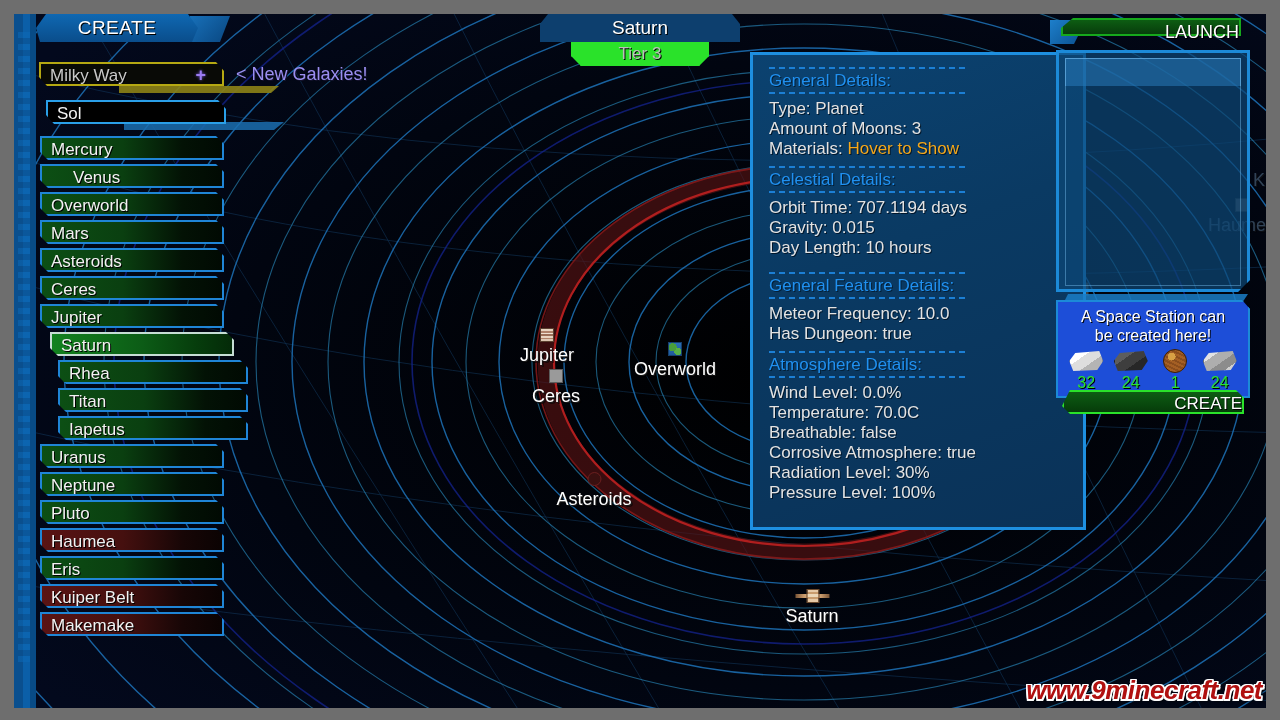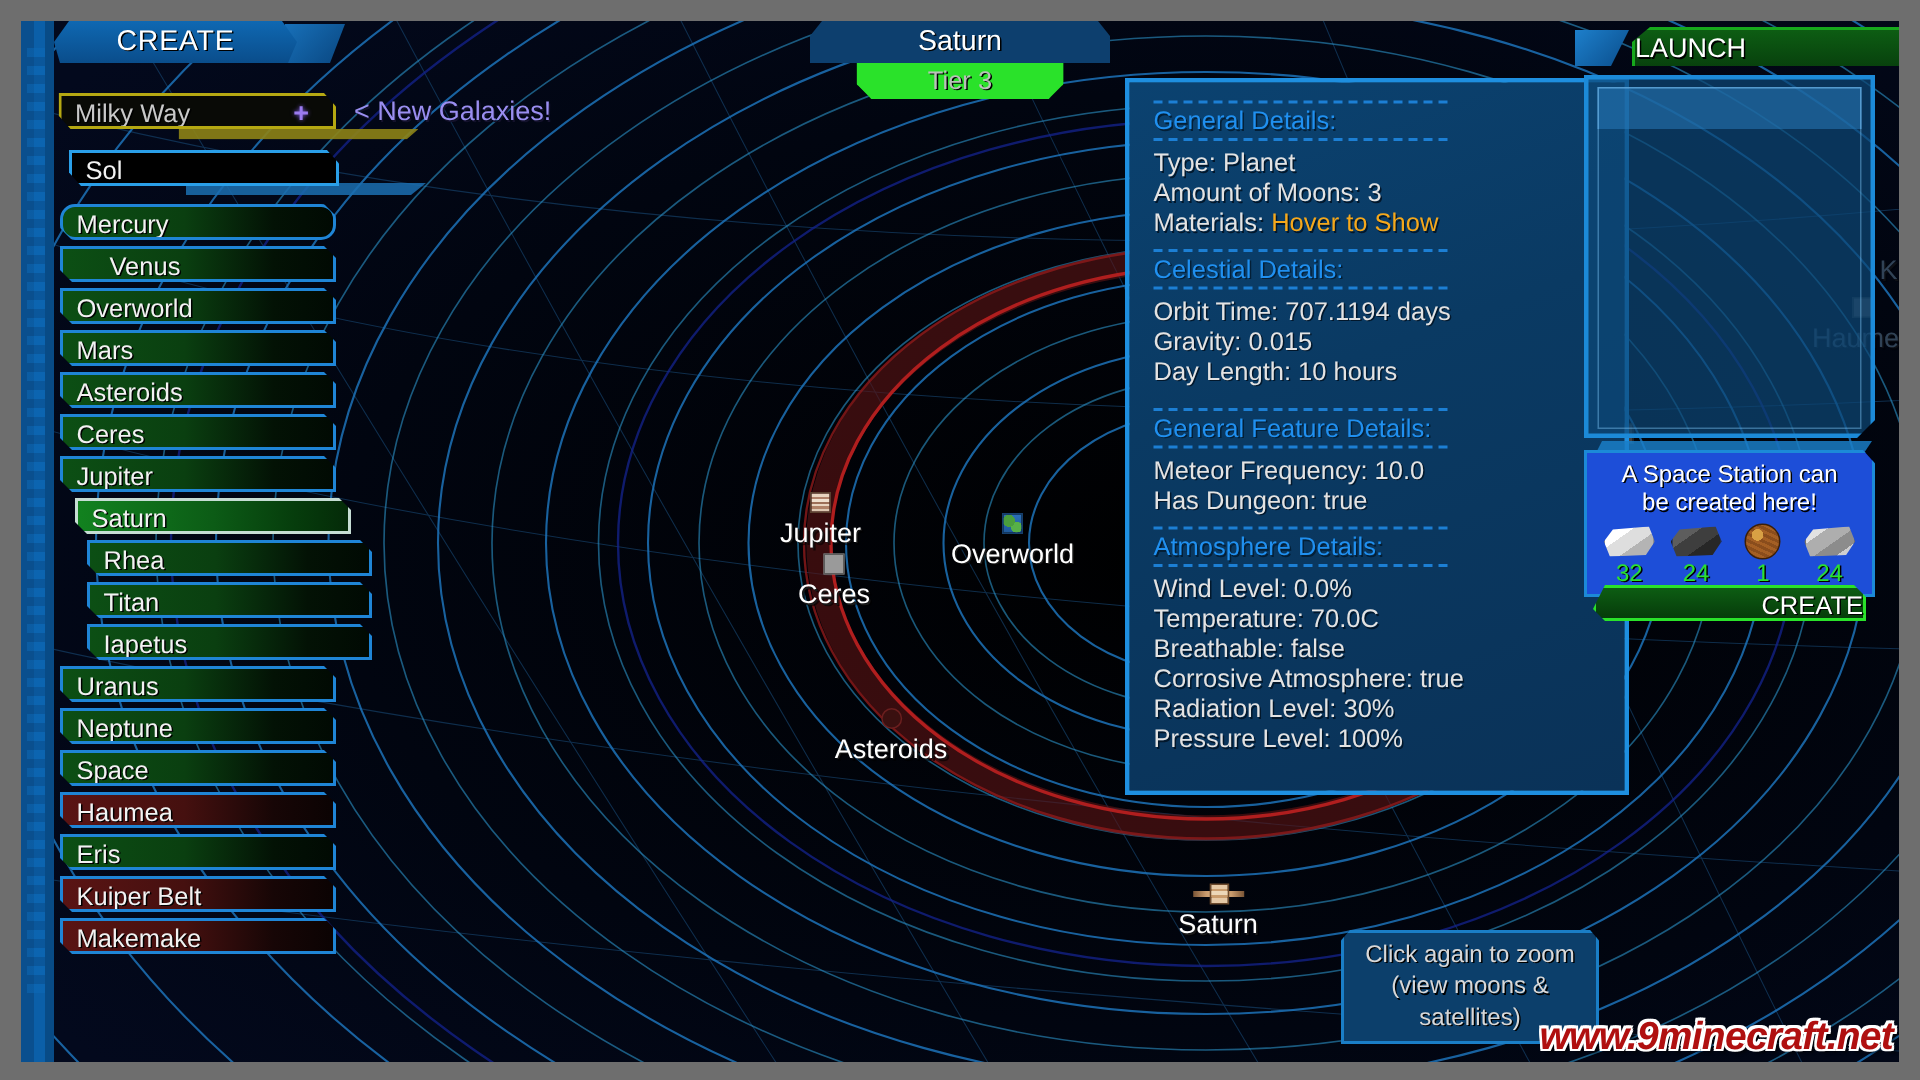--- a/index.html
+++ b/index.html
@@ -180,25 +180,25 @@
     color:#e3e3e3; font-size:17px; line-height:20px; white-space:nowrap;
     text-shadow:1px 1px 0 #02172b;
   }
   .dline .hv{ color:#f5a81b; }
   .dgap{ height:14px; }
   .dgap-sm{ height:7px; }
 
   
   #rightcol{ position:absolute; right:0px; top:0px; width:220px; height:694px; }
   .launch-btn{
-    position:absolute; left:42px; top:4px; width:180px; height:32px; line-height:25px;
+    position:absolute; left:15px; top:4px; width:180px; height:18px; line-height:25px;
     background:linear-gradient(180deg,#0d5d13,#073d0c);
     border:2px solid #16a81c;
     clip-path:polygon(12px 0,180px 0,180px 26px,0 26px,0 10px);
-    color:#ffffff; font-size:18px; text-align:left; text-shadow:1px 1px 0 #000;
+    color:#ffffff; font-size:18px; text-align:right; text-shadow:1px 1px 0 #000;
   }
   .launch-wing{
     position:absolute; left:4px; top:6px; width:36px; height:24px;
     background:linear-gradient(135deg,#1d7fcb,#0a4d8b);
     clip-path:polygon(0 0,36px 0,24px 24px,0 24px);
   }
   .launch-box{
     position:absolute; left:10px; top:36px; width:194px; height:242px;
     background:rgba(12,70,118,.72);
     border:3px solid #1c8ad8;
@@ -417,34 +417,34 @@
         <span>Milky Way</span>
         <span class="plus">+</span>
       </div>
 
       <div class="star-shadow"></div>
       <div class="row star">
         <span>Sol</span>
       </div>
 
       <div id="body-rows">
-          <div class="row body" style="top: 122px; border-radius: 10px;"><span>Mercury</span></div>
+          <div class="row body" style="top: 122px;"><span>Mercury</span></div>
           <div class="row body" style="top: 150px; padding-left: 31px;"><span>Venus</span></div>
           <div class="row body" style="top: 178px;"><span>Overworld</span></div>
           <div class="row body" style="top: 206px;"><span>Mars</span></div>
           <div class="row body" style="top: 234px;"><span>Asteroids</span></div>
           <div class="row body" style="top: 262px;"><span>Ceres</span></div>
           <div class="row body" style="top: 290px;"><span>Jupiter</span></div>
           <div class="row body sel" style="top: 318px;"><span>Saturn</span></div>
           <div class="row body moon" style="top: 346px;"><span>Rhea</span></div>
           <div class="row body moon" style="top: 374px;"><span>Titan</span></div>
           <div class="row body moon" style="top: 402px;"><span>Iapetus</span></div>
           <div class="row body" style="top: 430px;"><span>Uranus</span></div>
           <div class="row body" style="top: 458px;"><span>Neptune</span></div>
-          <div class="row body" style="top: 486px;"><span>Space</span></div>
+          <div class="row body" style="top: 486px;"><span>Pluto</span></div>
           <div class="row body red" style="top: 514px;"><span>Haumea</span></div>
           <div class="row body" style="top: 542px;"><span>Eris</span></div>
           <div class="row body red" style="top: 570px;"><span>Kuiper Belt</span></div>
           <div class="row body red" style="top: 598px;"><span>Makemake</span></div>
         </div>
     </div>
 
     <div id="newgal">&lt; New Galaxies!</div>
 
     <div id="details">
@@ -480,21 +480,16 @@
             <div class="mat">
               <div class="g ing-silver"></div>
               <div class="n">24</div>
             </div>
           </div>
       </div>
 
       <div class="create-btn">CREATE</div>
     </div>
 
-    <div id="tip">
-      <div>Click again to zoom</div>
-      <div>(view moons &amp;</div>
-      <div>satellites)</div>
-    </div>
 
     <div id="wm">www.9minecraft.net</div>
   </div>
 </div>
 
 </body></html>

